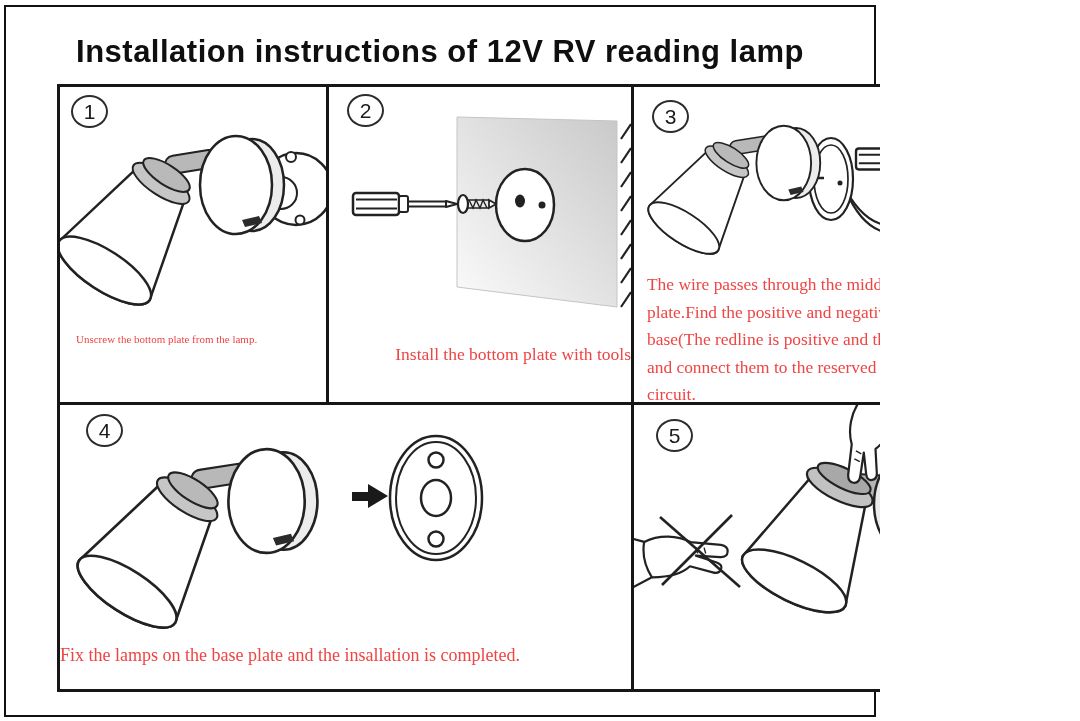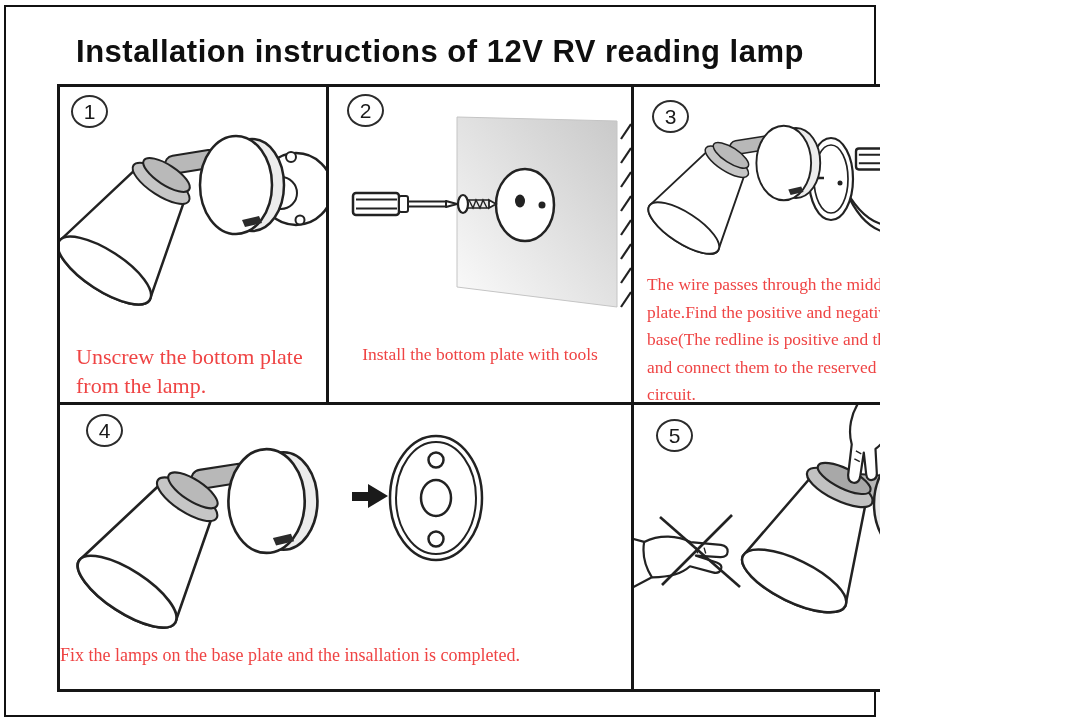--- a/index.html
+++ b/index.html
@@ -21,22 +21,22 @@
   .p1{border-right:3px solid #161616;border-bottom:3px solid #161616;}
   .p2{border-right:3px solid #161616;border-bottom:3px solid #161616;}
   .p3{border-bottom:3px solid #161616;}
   .p4{grid-column:1/3;border-right:3px solid #161616;}
   .badge{
     position:absolute;width:33px;height:29px;border:2px solid #2c2c2c;border-radius:50%;
     display:flex;align-items:center;justify-content:center;
     font-size:21px;color:#1a1a1a;background:#fff;z-index:3;
   }
   .cap{position:absolute;color:#ef4444;z-index:2;font-family:Liberation Serif, serif;}
-  .cap1{left:16px;top:256px;width:248px;font-size:22px;line-height:28.5px;}
-  .cap2{left:0;right:0;top:257px;text-align:center;font-size:17.5px;}
+  .cap1{left:16px;top:238px;width:248px;font-size:11px;line-height:28.5px;}
+  .cap2{left:0;right:0;top:257px;text-align:right;font-size:17.5px;}
   .cap3{left:13px;top:184px;width:384px;font-size:17.4px;line-height:27.5px;}
   .cap4{left:0;right:0;top:240px;text-align:left;font-size:18px;}
   .cap5{left:7px;top:212px;width:386px;font-size:18px;line-height:23.6px;letter-spacing:-0.2px;}
   .art{position:absolute;left:0;top:0;z-index:1;}
   .ovf{overflow:visible;}
   svg text{font-family:"Liberation Sans",sans-serif;}
 </style>
 </head>
 <body>
 

